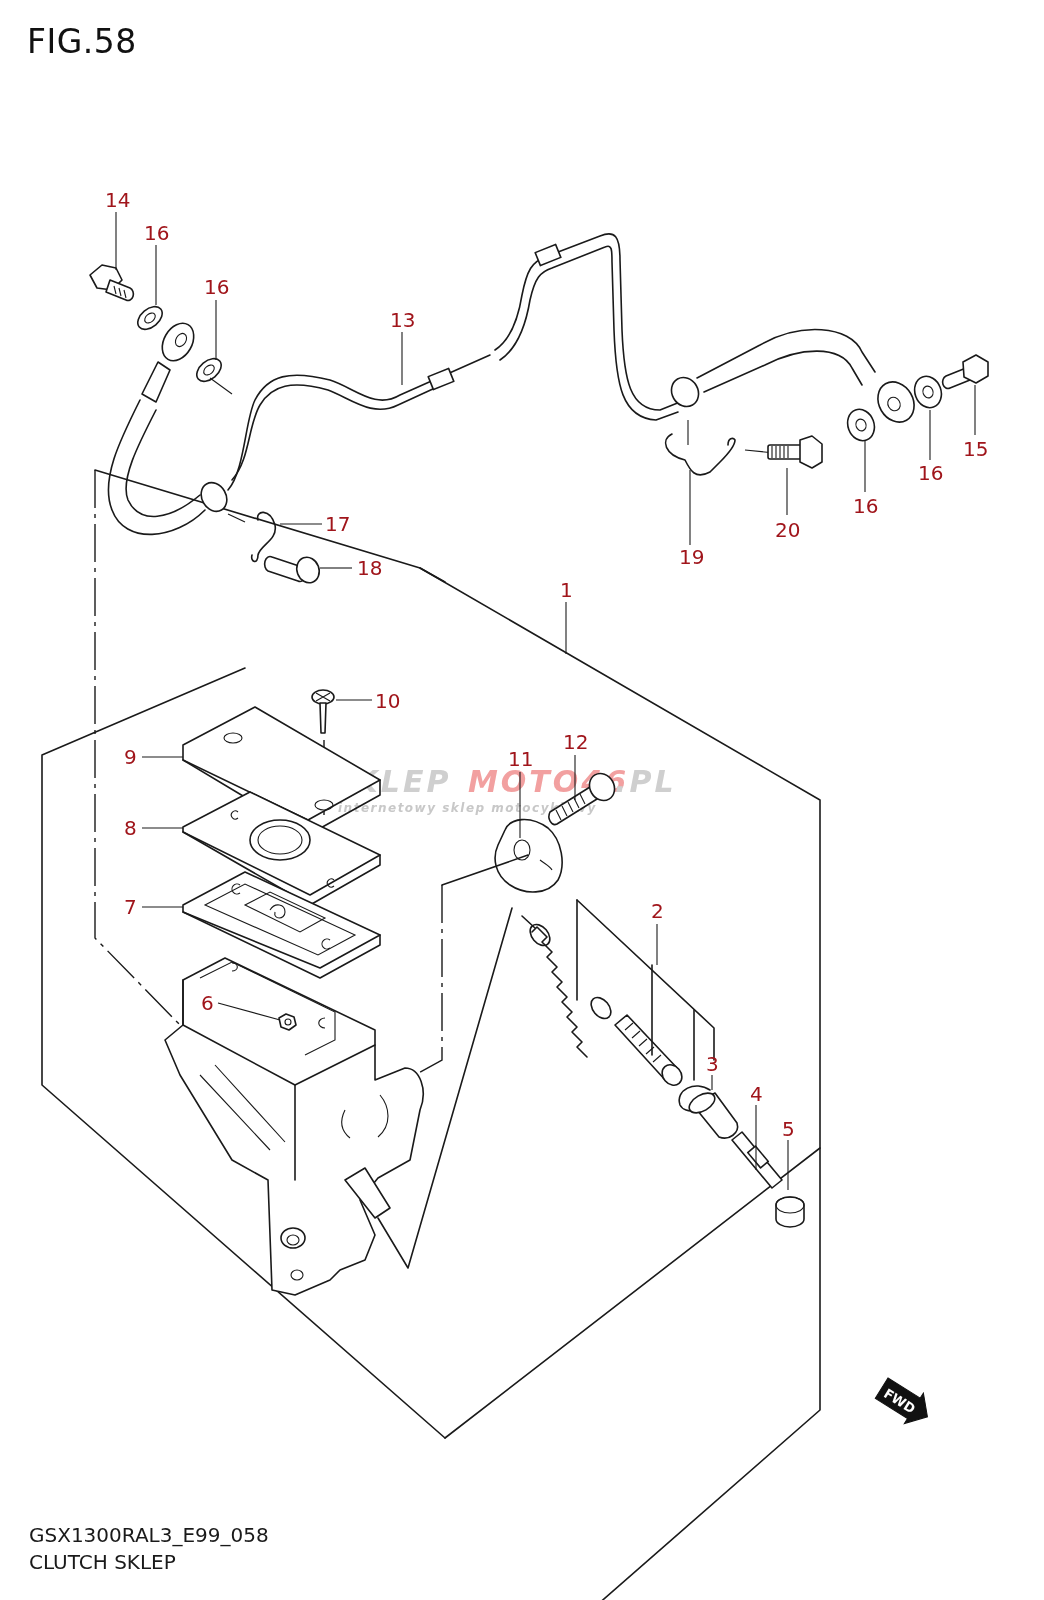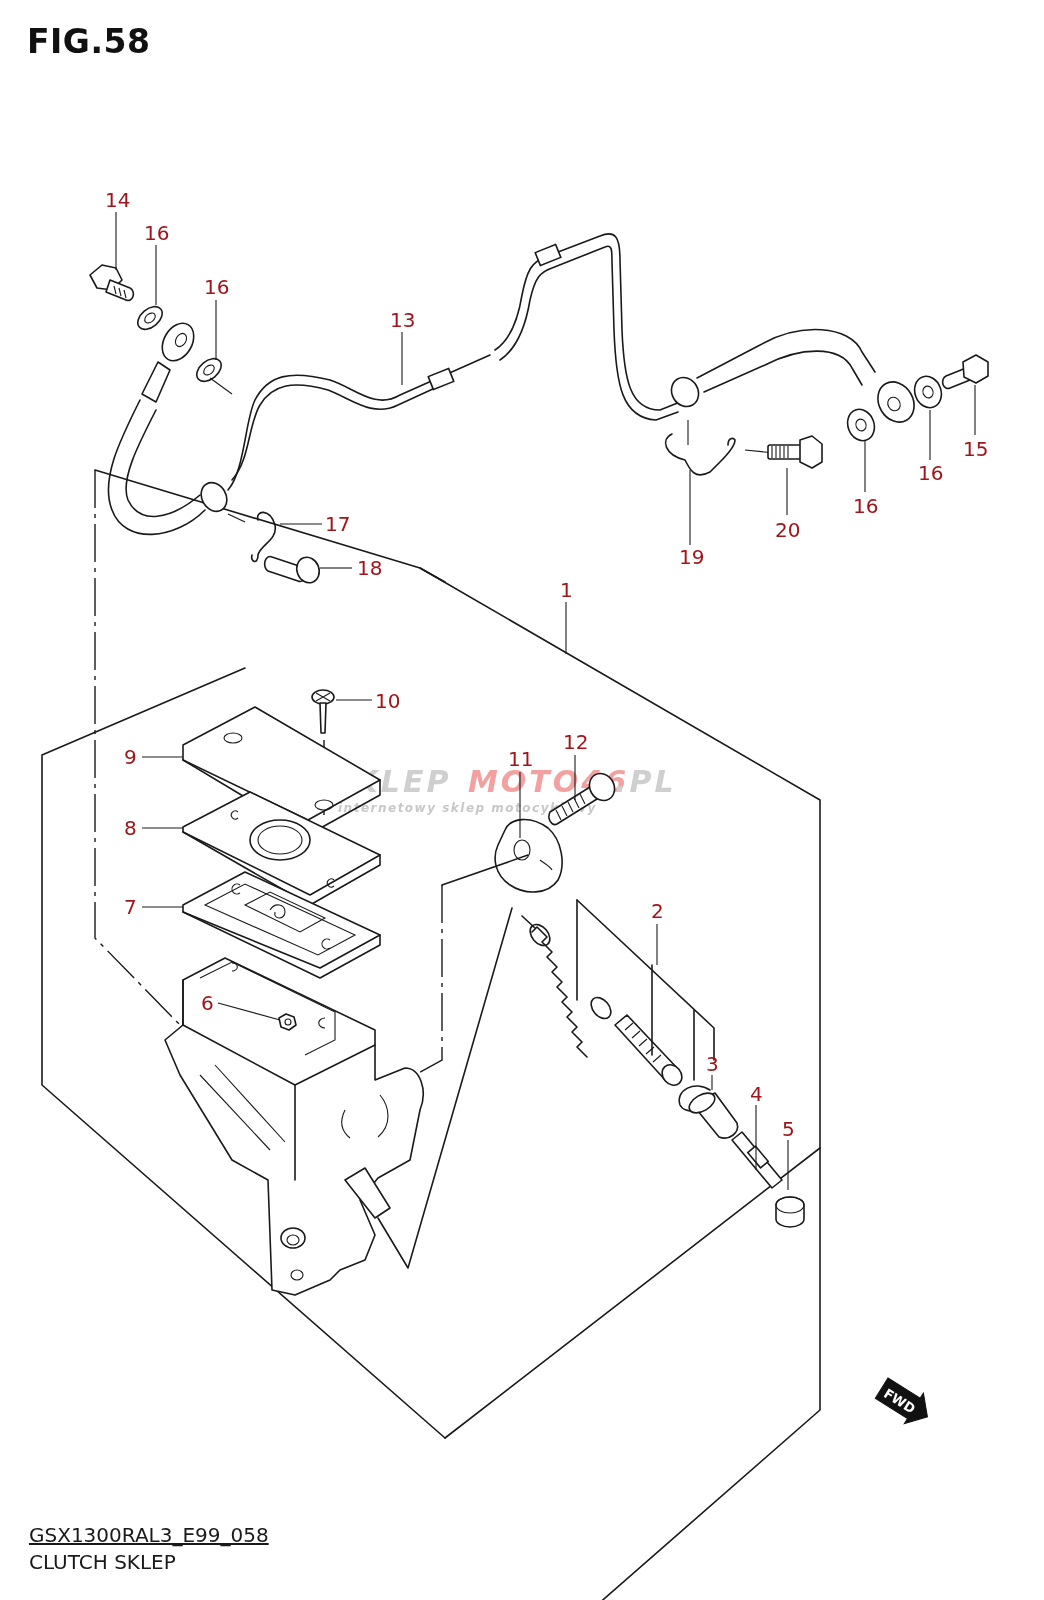--- a/index.html
+++ b/index.html
@@ -1,21 +1,21 @@
 <!DOCTYPE html>
 <html><head>
 <meta charset="utf-8">
 <style>
   html, body { margin: 0; padding: 0; background: #ffffff; }
   body { width: 1044px; height: 1600px; position: relative; overflow: hidden;
          font-family: "DejaVu Sans", sans-serif; }
-  .fig-title { position: absolute; left: 27px; top: 22px; font-size: 33px; font-weight: bold;
+  .fig-title { position: absolute; left: 27px; top: 22px; font-size: 33px; font-weight: normal;
                color: #111; letter-spacing: 0.5px; }
   .footer { position: absolute; left: 29px; font-size: 20px; color: #1a1a1a; }
-  .footer.code { top: 1523px; text-decoration: underline; }
+  .footer.code { top: 1523px; }
   .footer.name { top: 1550px; }
   svg.diagram { position: absolute; left: 0; top: 0; }
   .ln { fill: none; stroke: #1a1a1a; stroke-width: 1.6; stroke-linecap: round; stroke-linejoin: round; }
   .thin { fill: none; stroke: #1a1a1a; stroke-width: 1.1; }
   .dash { fill: none; stroke: #1a1a1a; stroke-width: 1.4; stroke-dasharray: 38 6 4 6; }
   .part { fill: #fff; stroke: #1a1a1a; stroke-width: 1.6; stroke-linejoin: round; }
   .callout { font-family: "DejaVu Sans", sans-serif; font-size: 20px; fill: #a0151b; }
   .wm-main { font-family: "DejaVu Sans", sans-serif; font-weight: bold; font-style: italic; font-size: 30px; letter-spacing: 3px; }
   .wm-sub { font-family: "DejaVu Sans", sans-serif; font-weight: bold; font-style: italic; font-size: 12px; fill: #c8c8c8; letter-spacing: 1.5px; }
 </style>

